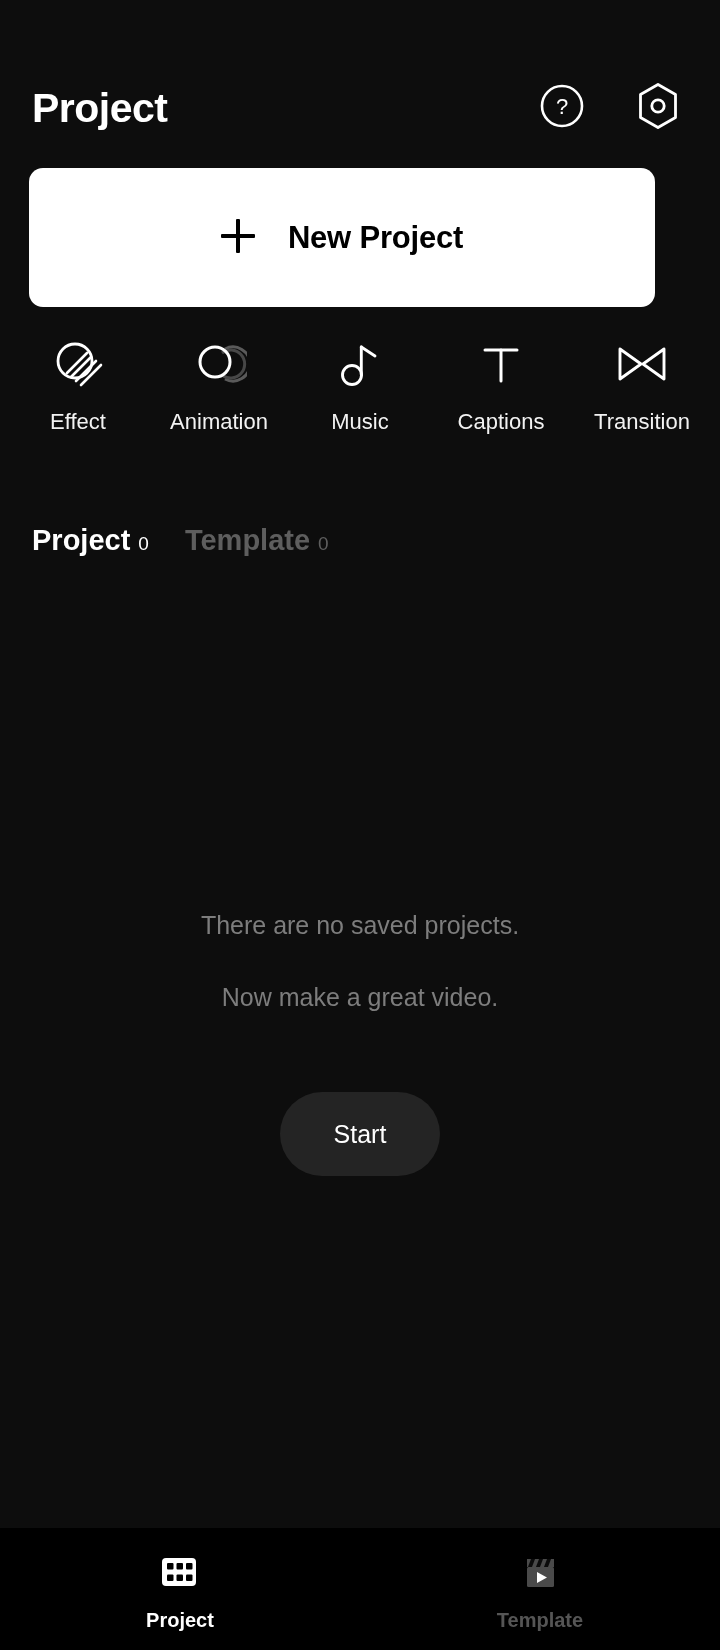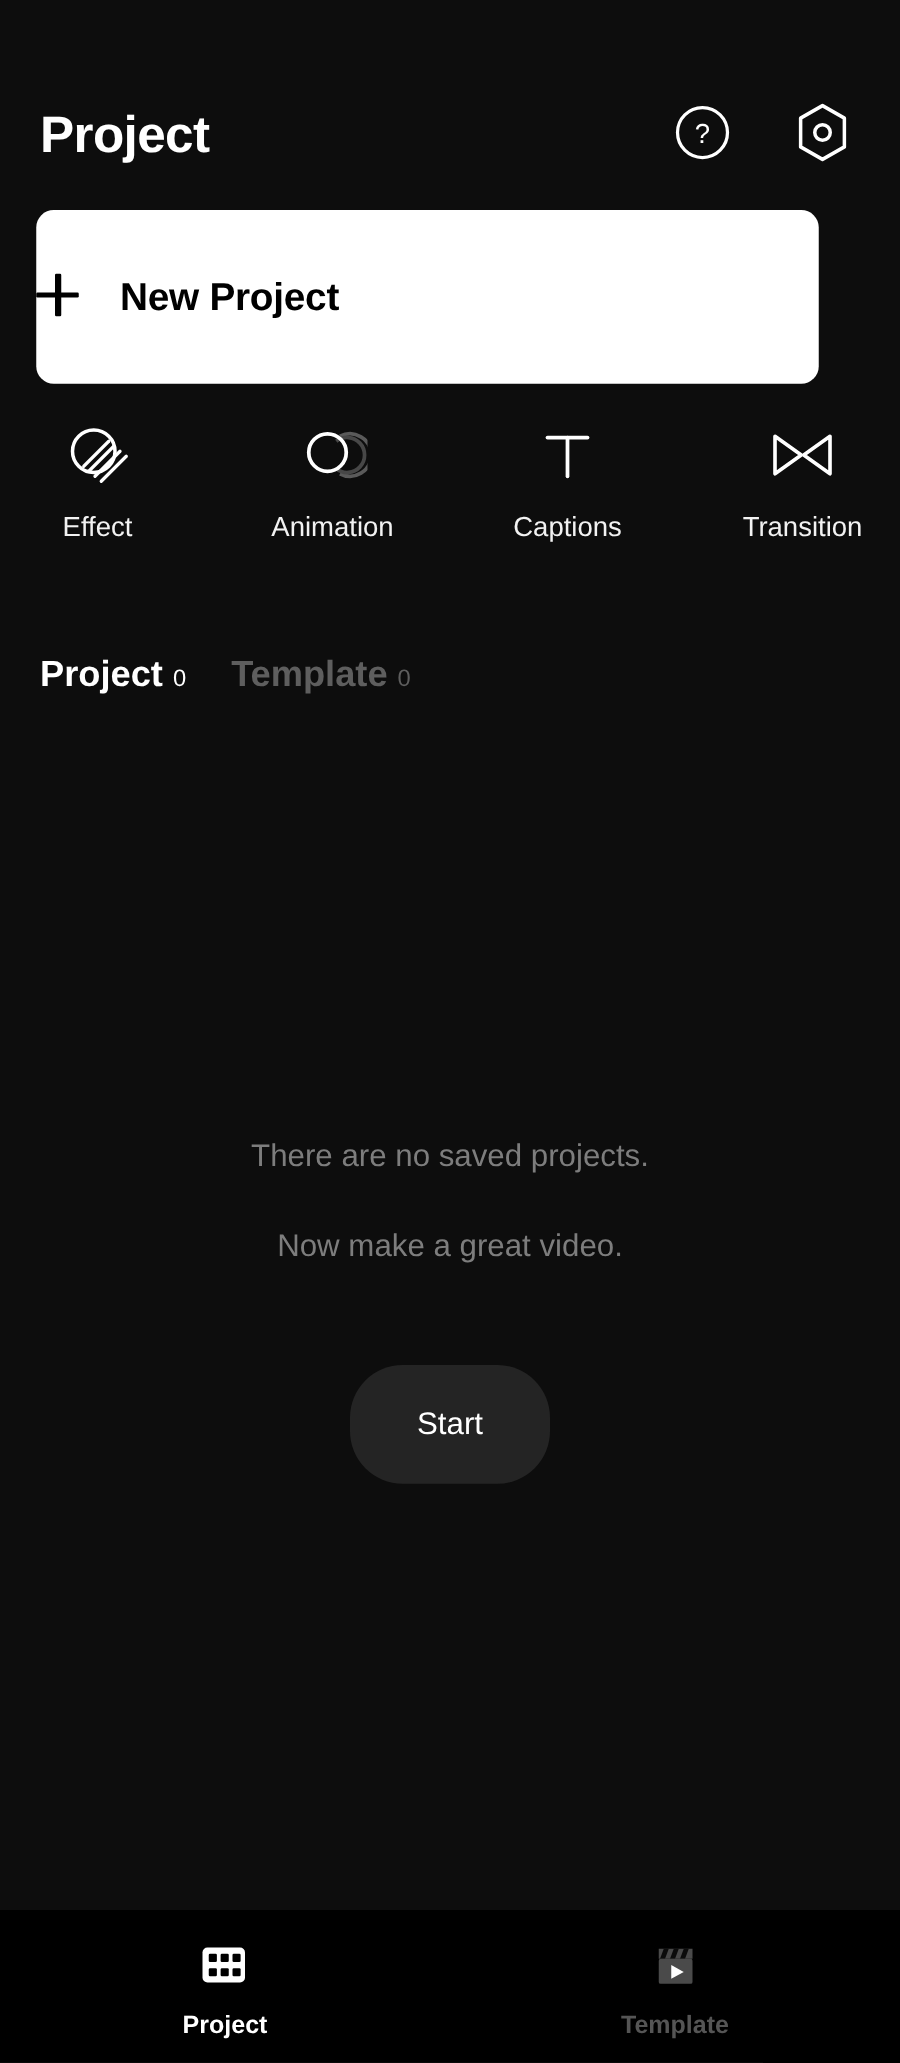--- a/index.html
+++ b/index.html
@@ -23,21 +23,21 @@
   .header-actions {
     position:absolute; right:36px; top:50%; transform:translateY(-50%);
     display:flex; align-items:center; gap:44px;
   }
   .icon-btn { width:52px; height:52px; display:flex; align-items:center; justify-content:center; }
 
   
   .new-project-btn {
     position:absolute; left:29px; top:168px; width:626px; height:139px;
     background:#ffffff; border-radius:14px;
-    display:flex; align-items:center; gap:33px;
+    display:flex; align-items:center; justify-content:center; gap:33px;
   }
   .np-plus {
     color:#000; font-size:44px; font-weight:400; line-height:1;
     position:relative; top:-2px; width:34px; height:34px;
   }
   .np-plus::before, .np-plus::after {
     content:""; position:absolute; background:#000; border-radius:1px;
   }
   .np-plus::before { left:0; top:15px; width:34px; height:4.5px; }
   .np-plus::after  { top:0; left:15px; width:4.5px; height:34px; }
@@ -69,21 +69,21 @@
   .tab.inactive .tab-label { color:#5e5e5e; }
   .tab.inactive .tab-count { color:#5e5e5e; }
 
   
   .empty-state {
     position:absolute; left:0; top:905px; width:720px;
     display:flex; flex-direction:column; align-items:center;gap:32px;
   }
   .empty-line { font-size:25px; color:#7d7d7d; line-height:40px; }
   .start-btn {
-    margin-top:43px; width:160px; height:95px; border-radius:42px;
+    margin-top:43px; width:160px; height:84px; border-radius:42px;
     background:#242424; display:flex; align-items:center; justify-content:center;
   }
   .start-label { font-size:25px; color:#ffffff; }
 
   
   .bottom-nav {
     position:absolute; left:0; bottom:0; width:720px; height:122px;
     background:#000000; display:flex; align-items:center;
   }
   .nav-item {
@@ -150,20 +150,30 @@
     <span class="feature-icon">
       <svg width="56" height="56" viewBox="0 0 56 56">
         <path d="M34 13 A17 17 0 1 1 34 43" fill="none" stroke="#5a5a5a" stroke-width="3"></path>
         <path d="M31 17 A14 14 0 1 1 31 39" fill="none" stroke="#474747" stroke-width="3"></path>
         <circle cx="24" cy="26" r="15" fill="none" stroke="#ffffff" stroke-width="3"></circle>
       </svg>
     </span>
     <span class="feature-label">Animation</span>
   </div>
 
+  <div class="feature">
+    <span class="feature-icon">
+      <svg width="56" height="56" viewBox="0 0 56 56">
+        <circle cx="20" cy="39" r="9.5" fill="none" stroke="#ffffff" stroke-width="2.9"></circle>
+        <line x1="29.3" y1="39" x2="29.3" y2="11" stroke="#ffffff" stroke-width="2.9" stroke-linecap="round"></line>
+        <line x1="29.3" y1="11" x2="43" y2="20" stroke="#ffffff" stroke-width="2.9" stroke-linecap="round"></line>
+      </svg>
+    </span>
+    <span class="feature-label">Music</span>
+  </div>
 
   <div class="feature">
     <span class="feature-icon">
       <svg width="56" height="56" viewBox="0 0 56 56">
         <line x1="12" y1="14" x2="44" y2="14" stroke="#ffffff" stroke-width="3" stroke-linecap="round"></line>
         <line x1="28" y1="14" x2="28" y2="45" stroke="#ffffff" stroke-width="3" stroke-linecap="round"></line>
       </svg>
     </span>
     <span class="feature-label">Captions</span>
   </div>

